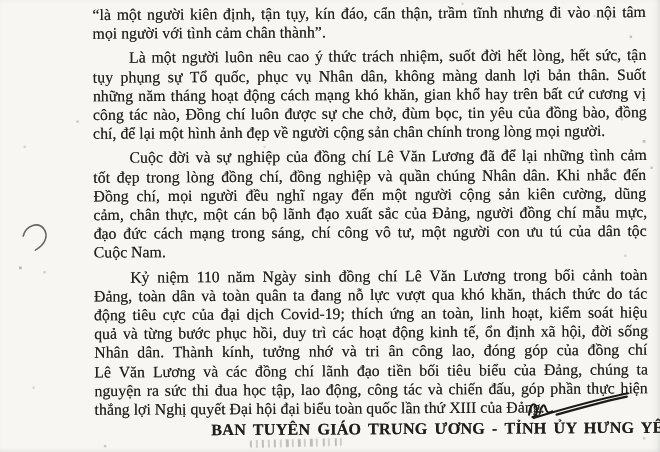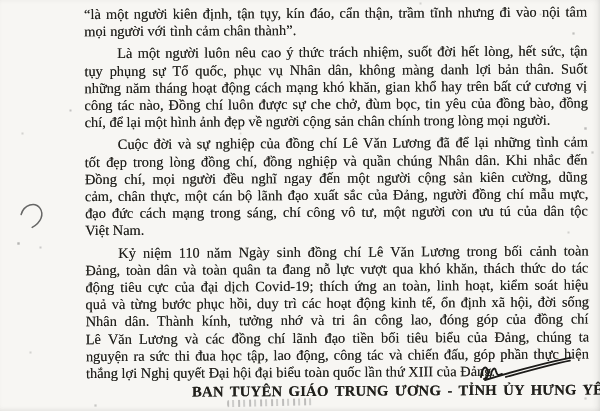--- a/index.html
+++ b/index.html
@@ -130,21 +130,21 @@
           <div class="line just"><span style="word-spacing: 1.125px;">những năm tháng hoạt động cách mạng khó khăn, gian khổ hay trên bất cứ cương vị</span></div>
           <div class="line just"><span style="word-spacing: 1.35294px;">công tác nào, Đồng chí luôn được sự che chở, đùm bọc, tin yêu của đồng bào, đồng</span></div>
           <div class="line"><span>chí, để lại một hình ảnh đẹp về người cộng sản chân chính trong lòng mọi người.</span></div>
         </div>
         <div class="para">
           <div class="line first-indent just"><span style="word-spacing: 1.8125px;">Cuộc đời và sự nghiệp của đồng chí Lê Văn Lương đã để lại những tình cảm</span></div>
           <div class="line just"><span style="word-spacing: 2.46667px;">tốt đẹp trong lòng đồng chí, đồng nghiệp và quần chúng Nhân dân. Khi nhắc đến</span></div>
           <div class="line just"><span style="word-spacing: 3.64286px;">Đồng chí, mọi người đều nghĩ ngay đến một người cộng sản kiên cường, dũng</span></div>
           <div class="line just"><span style="word-spacing: 1.75px;">cảm, chân thực, một cán bộ lãnh đạo xuất sắc của Đảng, người đồng chí mẫu mực,</span></div>
           <div class="line just"><span style="word-spacing: 2.58824px;">đạo đức cách mạng trong sáng, chí công vô tư, một người con ưu tú của dân tộc</span></div>
-          <div class="line"><span>Việt Nam.</span></div>
+          <div class="line"><span>Cuộc Nam.</span></div>
         </div>
         <div class="para">
           <div class="line first-indent just"><span style="word-spacing: 3.42857px;">Kỷ niệm 110 năm Ngày sinh đồng chí Lê Văn Lương trong bối cảnh toàn</span></div>
           <div class="line just"><span style="word-spacing: 2.11765px;">Đảng, toàn dân và toàn quân ta đang nỗ lực vượt qua khó khăn, thách thức do tác</span></div>
           <div class="line just"><span style="word-spacing: 2.46667px;">động tiêu cực của đại dịch Covid-19; thích ứng an toàn, linh hoạt, kiểm soát hiệu</span></div>
           <div class="line just"><span style="word-spacing: 1.72222px;">quả và từng bước phục hồi, duy trì các hoạt động kinh tế, ổn định xã hội, đời sống</span></div>
           <div class="line just"><span style="word-spacing: 4.4px;">Nhân dân. Thành kính, tưởng nhớ và tri ân công lao, đóng góp của đồng chí</span></div>
           <div class="line just"><span style="word-spacing: 3.5625px;">Lê Văn Lương và các đồng chí lãnh đạo tiền bối tiêu biểu của Đảng, chúng ta</span></div>
           <div class="line just"><span style="word-spacing: 1.58824px;">nguyện ra sức thi đua học tập, lao động, công tác và chiến đấu, góp phần thực hiện</span></div>
           <div class="line"><span>thắng lợi Nghị quyết Đại hội đại biểu toàn quốc lần thứ XIII của Đảng.</span></div>

